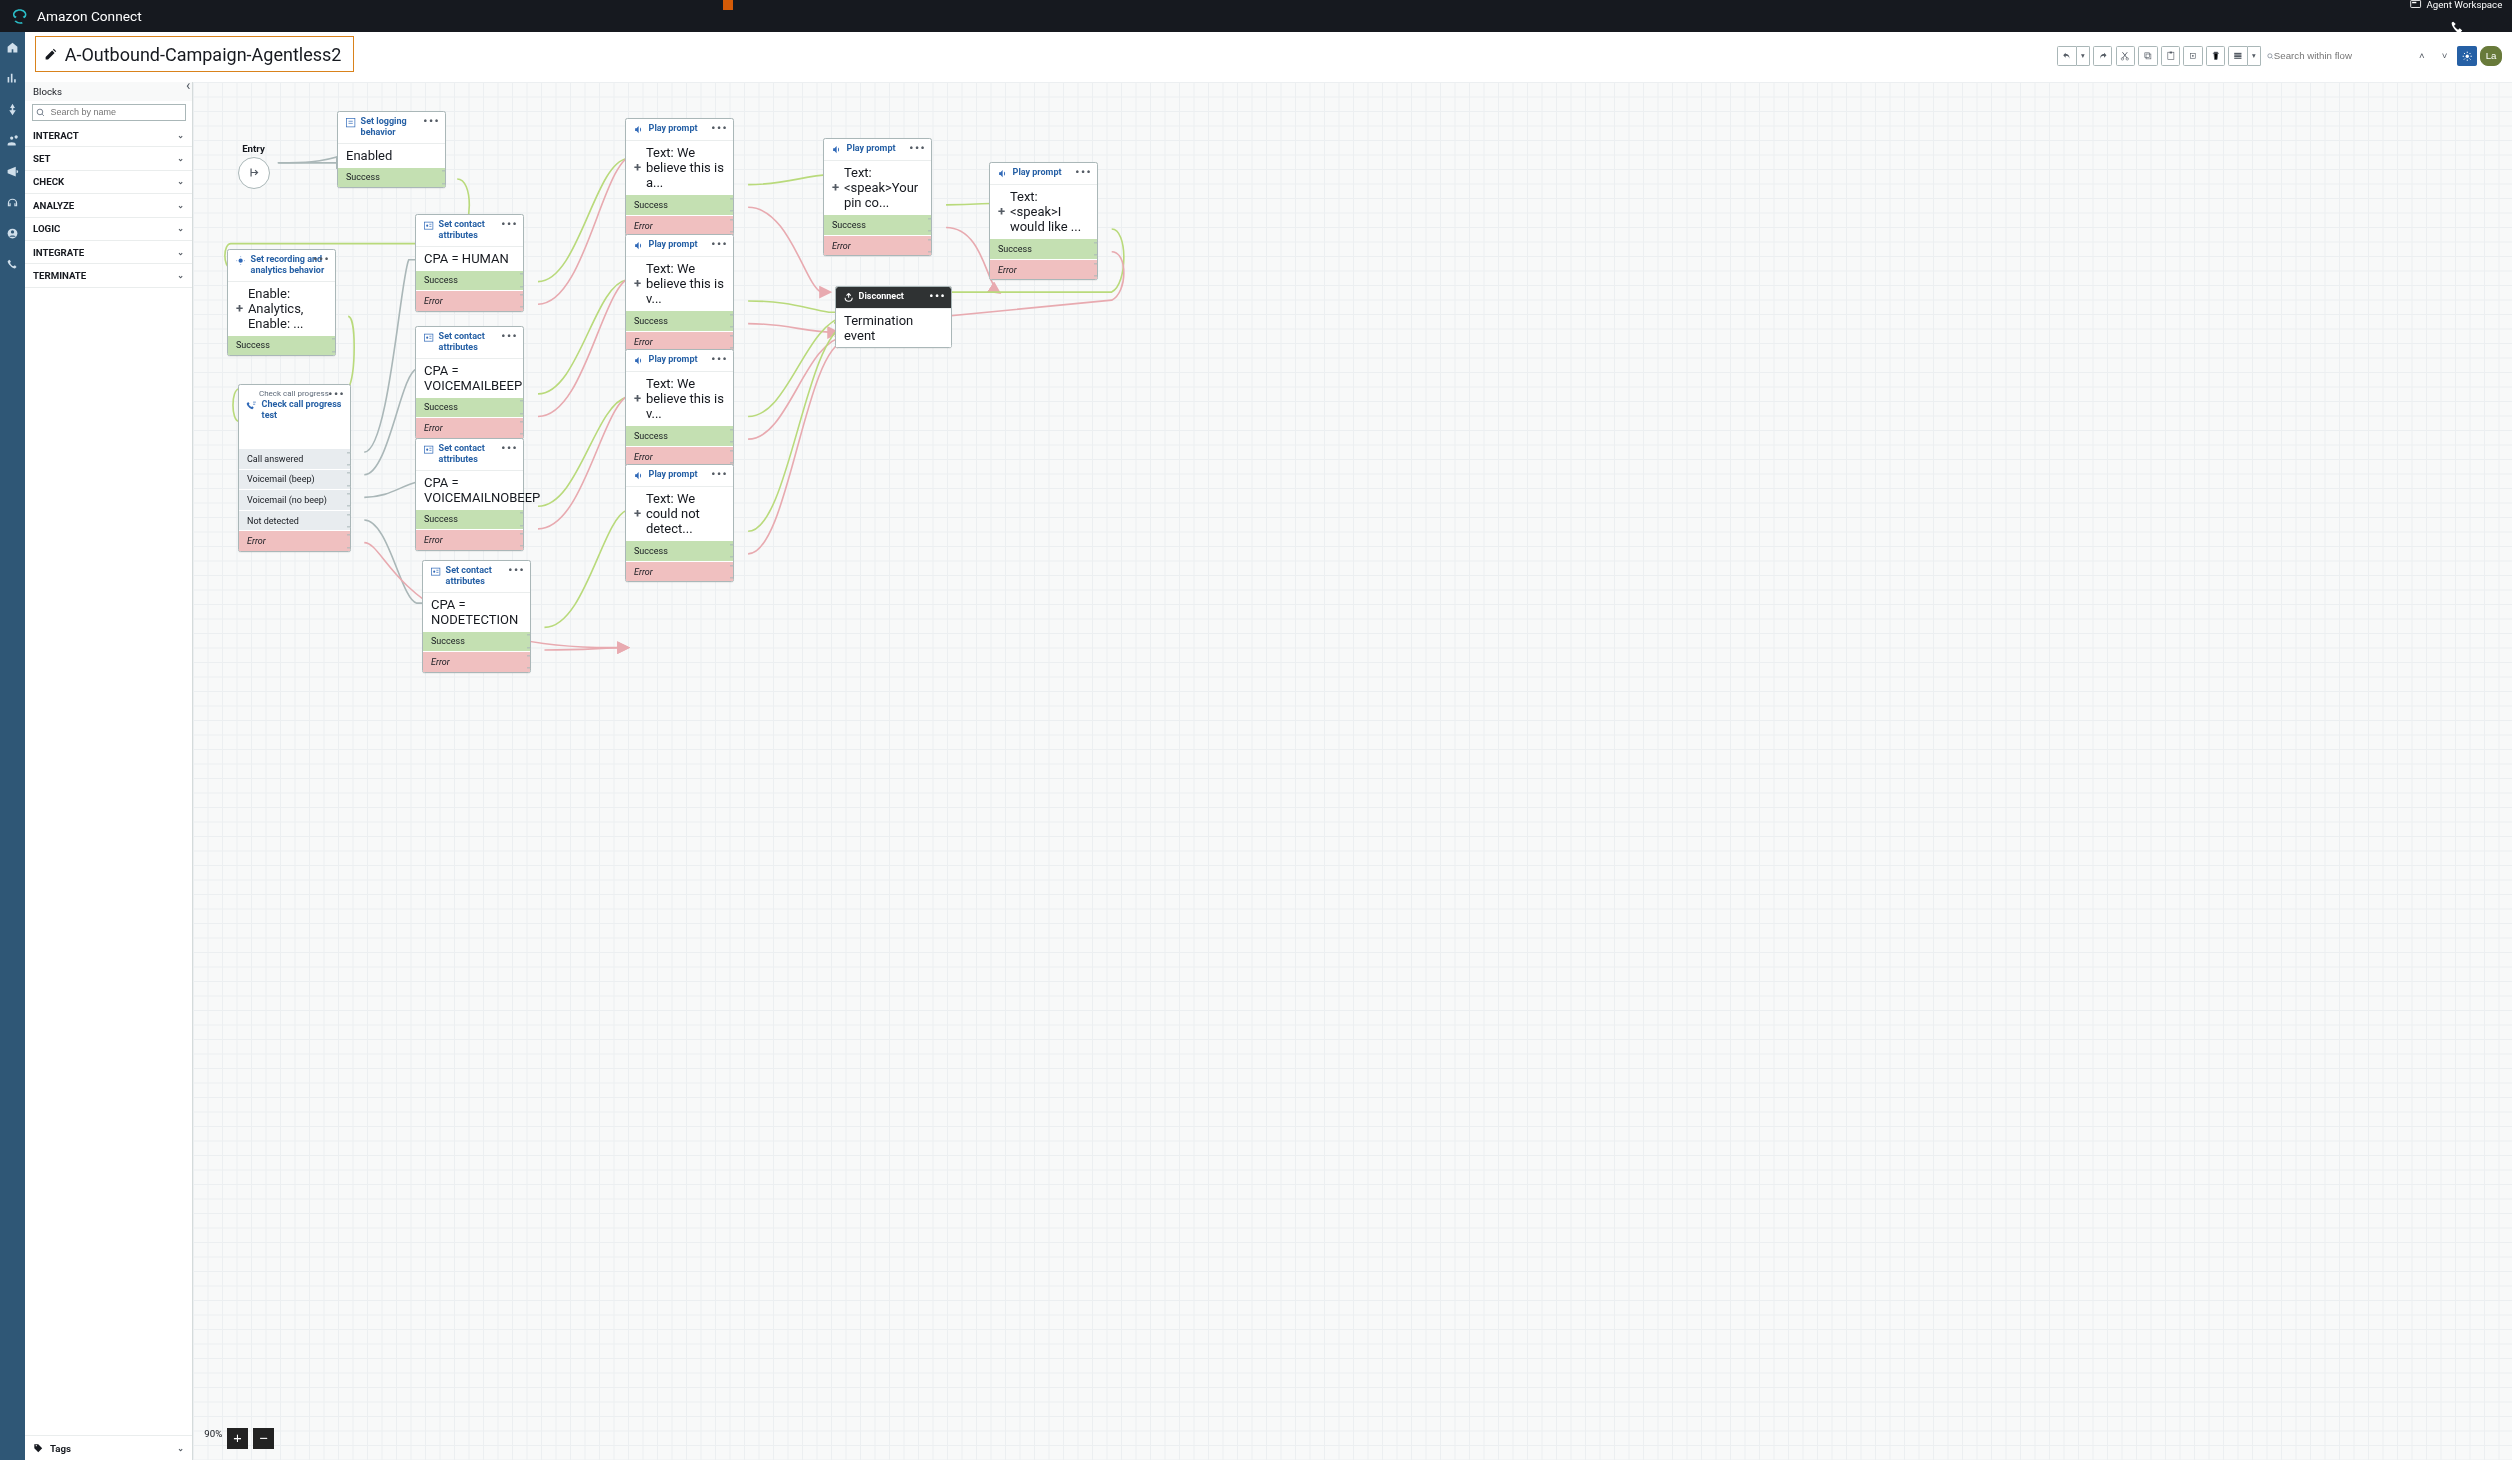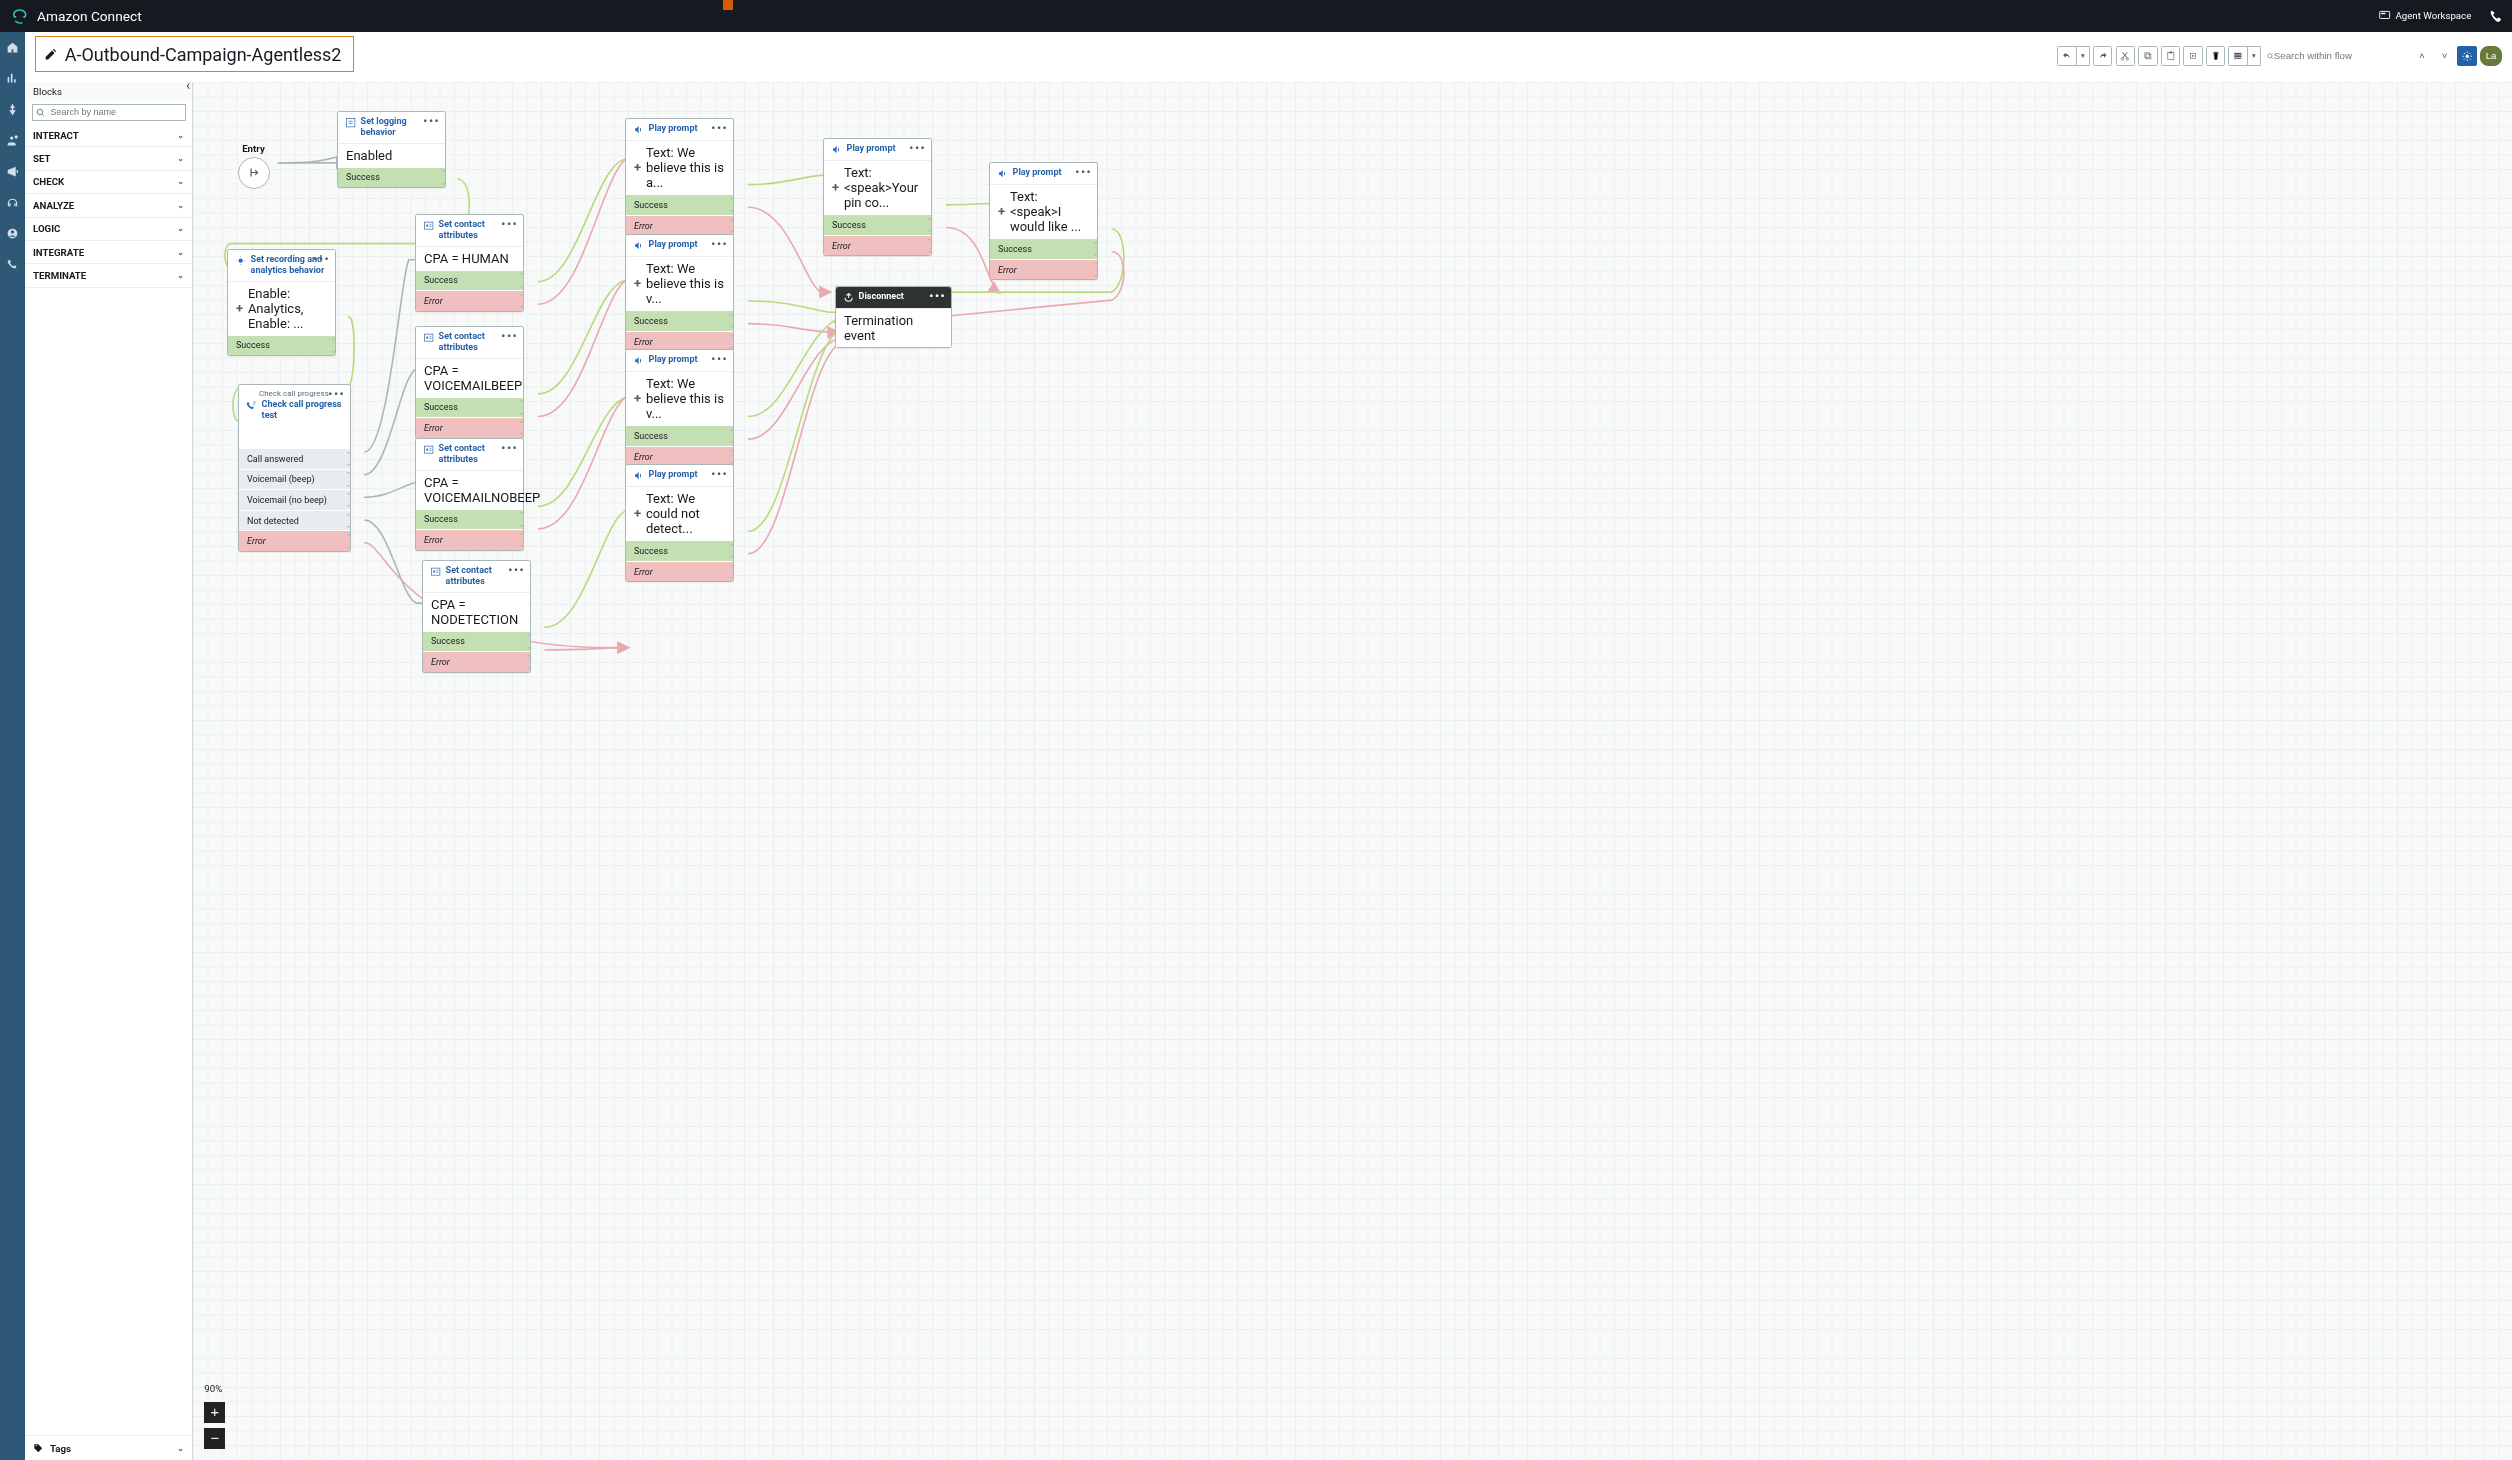--- a/index.html
+++ b/index.html
@@ -3,21 +3,21 @@
 <meta charset="utf-8">
 <style>
   * { box-sizing: border-box; margin: 0; padding: 0; }
   body { font-family: "Amazon Ember", -apple-system, BlinkMacSystemFont, "Segoe UI", Roboto, sans-serif; font-size: 9.7px; color: #16191f; overflow: hidden; height: 100vh; background: #f2f3f3; }
 
   
   .topbar { height: 31.5px; background: #16191f; color: #fff; display: flex; align-items: center; padding: 0 9.7px; }
   .brand-logo { width: 19.4px; height: 18px; margin-right: 8px; }
   .brand-title { font-size: 13.7px; font-weight: 400; color: #fff; flex: 0 0 auto; }
   .topbar-spacer { flex: 1; }
-  .topbar-right { display: flex; align-items: center; gap: 18px; }
+  .topbar-right { display: flex; align-items: center; gap: 10px; flex-direction: column; }
   .topbar-link { display: flex; align-items: center; gap: 4.8px; color: #fff; font-size: 9.7px; cursor: pointer; }
   .badge { background: #d45b07; width: 9.7px; height: 9.7px; position: absolute; top: 0; left: 723px; }
 
   
   .layout { display: flex; height: calc(100vh - 31.5px); }
   .nav-rail { width: 25px; background: #2f5776; display: flex; flex-direction: column; align-items: center; padding-top: 9.7px; gap: 18px; }
   .nav-rail .rail-ic { width: 13px; height: 13px; color: #d0dfeb; cursor: pointer; display:flex; align-items:center; justify-content:center;}
   .nav-rail .rail-ic svg { width:13px; height:13px; }
 
   .content { flex: 1; display: flex; flex-direction: column; background: #fff; position: relative; }
@@ -47,21 +47,21 @@
   .cat { display: flex; align-items: center; justify-content: space-between; padding: 5.7px 8px; font-size: 9.7px; font-weight: 700; border-bottom: 0.8px solid #eaeded; cursor: pointer; }
   .cat .chev { color:#545b64; font-size:8px; }
   .tags-row { margin-top: auto; padding: 6.5px 8px; display: flex; align-items: center; gap: 6.5px; font-weight:700; border-top:0.8px solid #eaeded; cursor:pointer;}
   .tags-row .chev { margin-left:auto; color:#545b64; font-size:8px;}
 
   
   .canvas-wrap { flex: 1; position: relative; overflow: hidden; background:#f8f9f9;
      background-image: linear-gradient(#eceff1 0.8px, transparent 0.8px), linear-gradient(90deg,#eceff1 0.8px, transparent 0.8px);
      background-size: 14.5px 14.5px;
   }
-  .zoom-ctl { position: absolute; left: 11.3px; bottom: 11.3px; display:flex; flex-direction:column; gap:4.8px;}
+  .zoom-ctl { position: absolute; left: 11.3px; bottom: 11.3px; display:flex; gap:4.8px;}
   .zoom-pct { font-size: 9.7px; margin-bottom:3.2px; }
   .zoom-btn { width: 21px; height: 21px; background:#222; color:#fff; border:none; font-size:14.5px; cursor:pointer; display:flex;align-items:center;justify-content:center;}
 
   
   .node { position: absolute; background: #fff; border: 0.8px solid #aab7b8; border-radius: 2.4px; font-size: 9px; box-shadow: 0 0.8px 0.8px rgba(0,0,0,.06);}
   .node .hdr { display:flex; align-items:flex-start; padding: 4.8px 6.5px; gap:4.8px; min-height:21px; }
   .node .hdr svg.ic { width:11.3px; height:11.3px; flex:0 0 11.3px; margin-top:0.8px; color:#3069b8;}
   .node .hdr .ttl { color: #2660a5; font-weight: 700; line-height: 1.2; flex:1;}
   .node .more { position:absolute; top:3.2px; right:4.8px; font-size:11.3px; color:#545b64; letter-spacing:1.6px; cursor:pointer; font-weight:700;}
   .row { padding: 4px 8px; background:#fff; border-top:0.8px solid #eaeded;}

